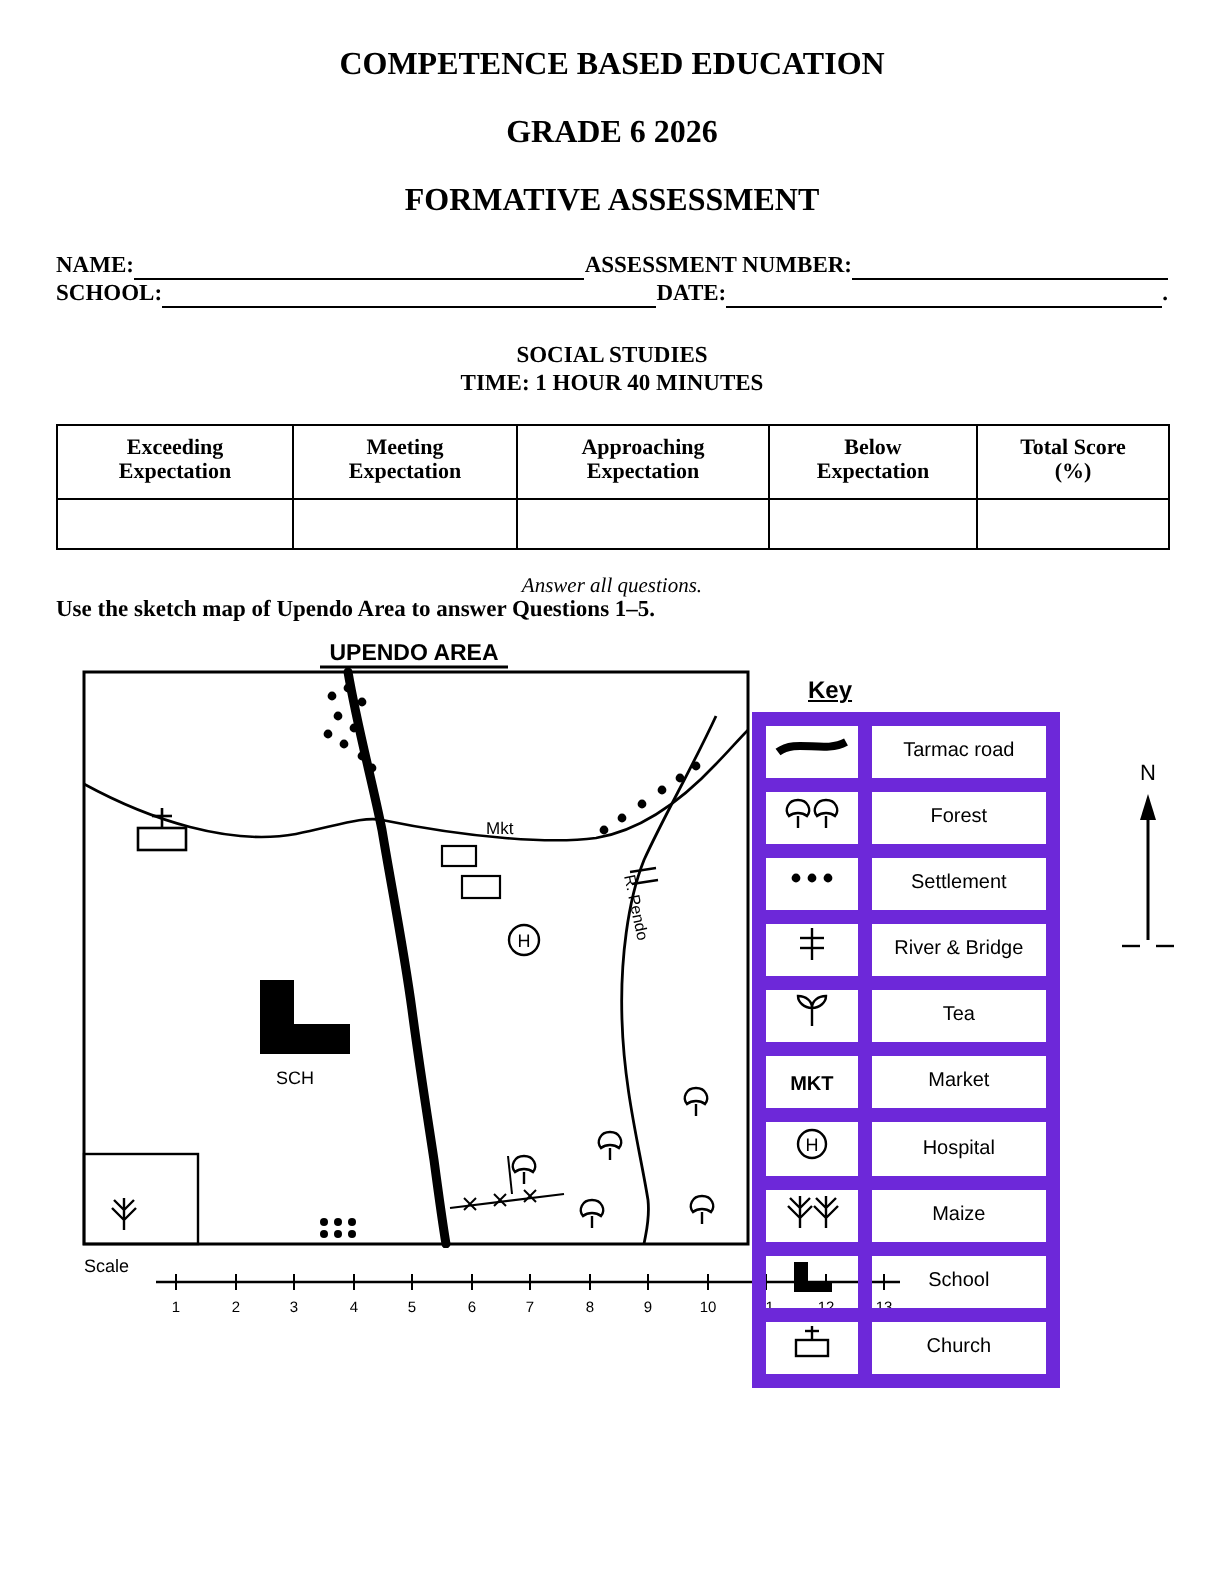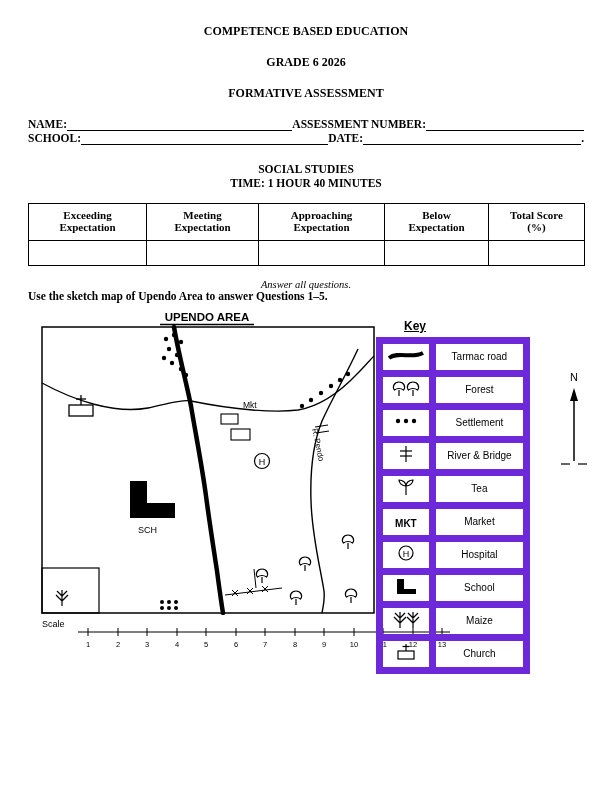--- a/index.html
+++ b/index.html
@@ -2,39 +2,39 @@
 <html><head>
 <meta charset="utf-8">
 <style>
   html, body { margin:0; padding:0; background:#ffffff; }
   .page {
     width:612px; height:792px; background:#fff; margin:0 auto;
     padding:24px 28px 0; box-sizing:border-box;
     font-family:"Liberation Serif", serif; color:#000; position:relative;
     overflow:hidden;
   }
-  .title-block { text-align:center; font-weight:bold; font-size:12px; }
+  .title-block { text-align:center; font-weight:bold; font-size:16px; }
   .title-line { margin-bottom:16px; }
   .field-row { display:flex; align-items:center; font-weight:bold; font-size:11.5px; white-space:nowrap; }
   .blank { border-bottom:1px solid #000; height:13px; display:inline-block; }
   .grow { flex:1 1 auto; }
   .w160 { width:158px; }
   .w218 { width:218px; }
   .subject-block { text-align:center; font-weight:bold; font-size:11.5px; margin-top:17px; line-height:1.25; }
   table.score { width:100%; border-collapse:collapse; margin-top:12px; table-layout:fixed; }
   table.score th, table.score td { border:1px solid #000; }
   table.score th { font-size:11px; font-weight:bold; padding:5px 2px 7px; vertical-align:top; }
   .th-l2 { margin-top:0; }
   td.empty-cell { height:22px; }
   .answer-all { text-align:center; font-style:italic; font-size:10.5px; margin-top:13px; }
   .map-instruction { font-weight:bold; font-size:11.5px; margin-top:0; }
   .map-section { position:relative; margin-top:9px; height:352px; }
   .map-svg { position:absolute; left:12px; top:0; }
   .scale-svg { position:absolute; left:12px; top:305px; }
-  .key-block { position:absolute; left:348px; top:8px; width:154px; font-family:"Liberation Sans", sans-serif; }
+  .key-block { position:absolute; left:348px; top:18px; width:154px; font-family:"Liberation Sans", sans-serif; }
   .key-title { font-weight:bold; font-size:12px; text-decoration:underline; margin:0 0 4px 28px; }
   table.key { border-collapse:collapse; }
   table.key td { border:7px solid #6d28d9; height:26px; padding:0; }
   .sym-cell { width:48px; text-align:center; vertical-align:middle; }
   .label-cell { width:102px; text-align:center; vertical-align:middle; font-size:10px; }
   .mkt-text { font-weight:bold; font-size:10px; font-family:"Liberation Sans", sans-serif; }
   .compass-svg { position:absolute; left:528px; top:58px; }
   svg text { font-family:"Liberation Sans", sans-serif; }
 </style>
 </head>
@@ -308,33 +308,33 @@
             <svg width="40" height="22" viewBox="0 0 40 22">
                   <circle cx="20" cy="11" r="7" fill="none" stroke="#000" stroke-width="1.2"></circle>
                   <text x="20" y="14.5" text-anchor="middle" font-size="9">H</text>
                 </svg>
           </td>
           <td class="label-cell">Hospital</td>
         </tr>
         <tr>
           <td class="sym-cell">
             <svg width="40" height="20" viewBox="0 0 40 20">
-                  <path d="M11,3 h7 v10 h12 v5 h-19 z" fill="#000"></path>
-                </svg>
-          </td>
-          <td class="label-cell">School</td>
-        </tr>
-        <tr>
-          <td class="sym-cell">
-            <svg width="40" height="20" viewBox="0 0 40 20">
                   <use href="#maize" x="14" y="19"></use>
                   <use href="#maize" x="27" y="19"></use>
                 </svg>
           </td>
           <td class="label-cell">Maize</td>
+        </tr>
+        <tr>
+          <td class="sym-cell">
+            <svg width="40" height="20" viewBox="0 0 40 20">
+                  <path d="M11,3 h7 v10 h12 v5 h-19 z" fill="#000"></path>
+                </svg>
+          </td>
+          <td class="label-cell">School</td>
         </tr>
         <tr>
           <td class="sym-cell">
             <svg width="40" height="20" viewBox="0 0 40 20" stroke="#000" fill="none" stroke-width="1.2">
                   <line x1="20" y1="2" x2="20" y2="9"></line>
                   <line x1="16.5" y1="4.5" x2="23.5" y2="4.5"></line>
                   <rect x="12" y="9" width="16" height="8"></rect>
                 </svg>
           </td>
           <td class="label-cell">Church</td>

